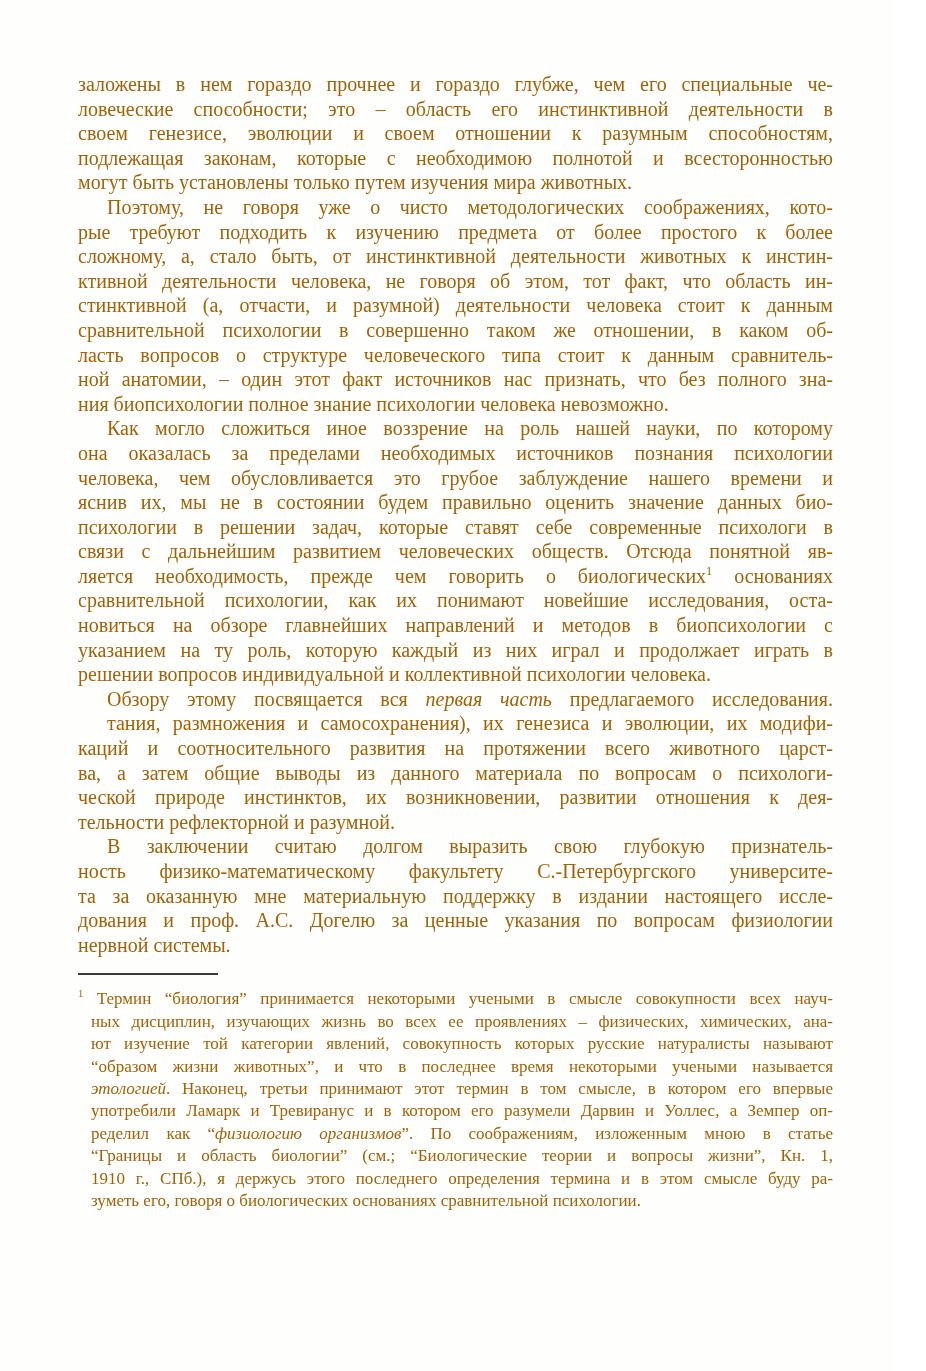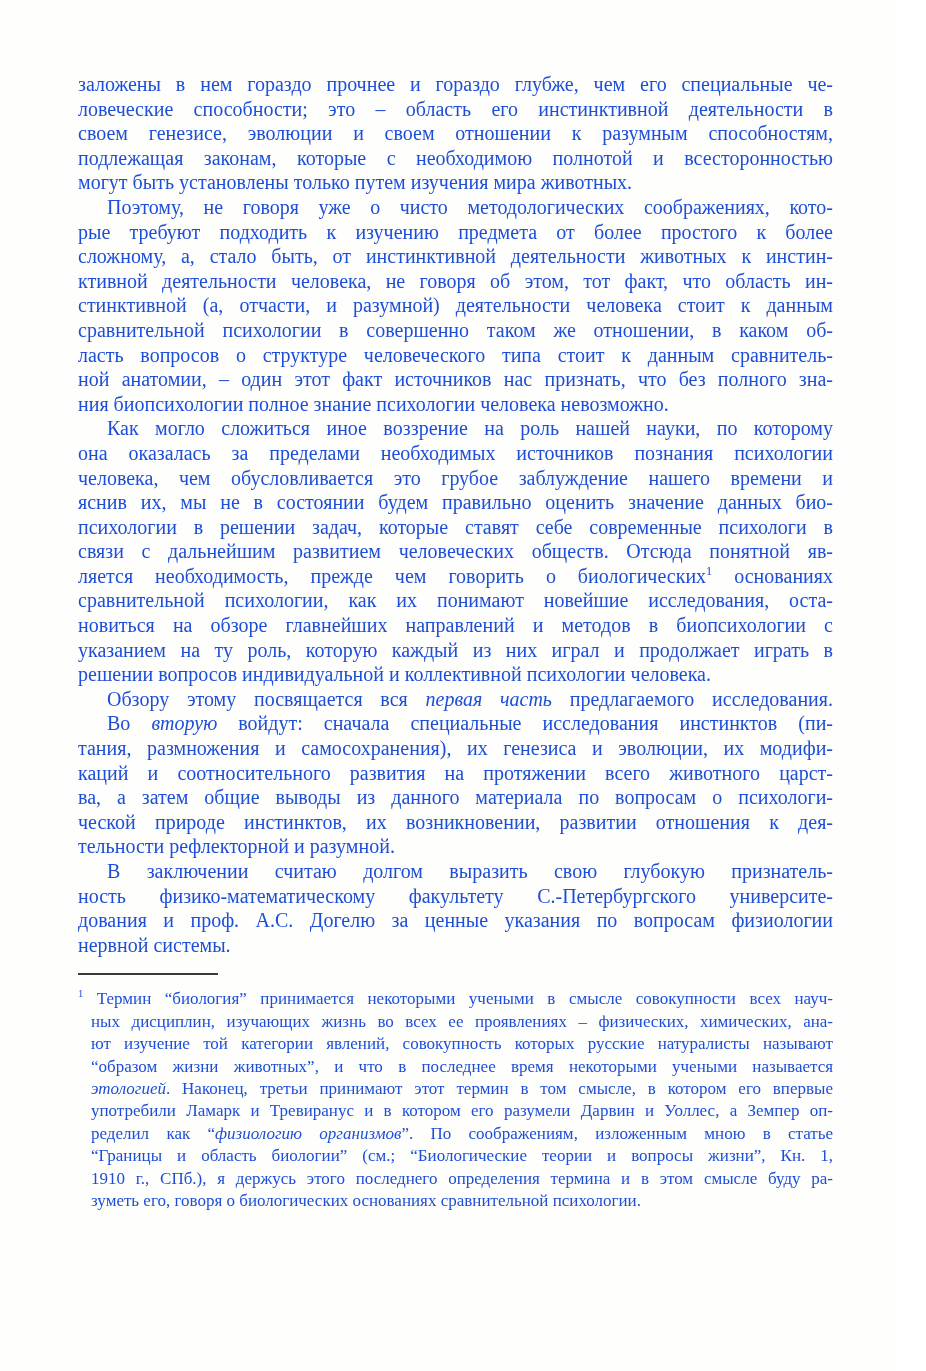--- a/index.html
+++ b/index.html
@@ -8,21 +8,21 @@
     background: #ffffff;
     font-family: "Liberation Serif", "DejaVu Serif", serif;
   }
   .page {
     position: relative;
     width: 894px;
     height: 1371px;
     background: #fefefd;
     box-sizing: border-box;
     padding: 72px 61px 0 78px;
-    color: #1d4ed8;
+    color: #a16207;
     overflow: hidden;
   }
   .body-text {
     font-size: 20px;
     line-height: 24.6px;
   }
   .para { margin: 0; }
   .line {
     text-align: justify;
     text-align-last: justify;
@@ -91,30 +91,30 @@
         <div class="line">ляется необходимость, прежде чем говорить о биологических<sup>1</sup> основаниях</div>
         <div class="line">сравнительной психологии, как их понимают новейшие исследования, оста-</div>
         <div class="line">новиться на обзоре главнейших направлений и методов в биопсихологии с</div>
         <div class="line">указанием на ту роль, которую каждый из них играл и продолжает играть в</div>
         <div class="line last">решении вопросов индивидуальной и коллективной психологии человека.</div>
       </div>
       <div class="para indent">
         <div class="line">Обзору этому посвящается вся <i>первая часть</i> предлагаемого исследования.</div>
       </div>
       <div class="para indent">
-        <div class="line">Во <i>вторую</i> войдут: сначала специальные исследования инстинктов (пи-</div>
         <div class="line">тания, размножения и самосохранения), их генезиса и эволюции, их модифи-</div>
         <div class="line">каций и соотносительного развития на протяжении всего животного царст-</div>
         <div class="line">ва, а затем общие выводы из данного материала по вопросам о психологи-</div>
         <div class="line">ческой природе инстинктов, их возникновении, развитии отношения к дея-</div>
         <div class="line last">тельности рефлекторной и разумной.</div>
       </div>
       <div class="para indent">
         <div class="line">В заключении считаю долгом выразить свою глубокую признатель-</div>
         <div class="line">ность физико-математическому факультету С.-Петербургского университе-</div>
+        <div class="line">та за оказанную мне материальную поддержку в издании настоящего иссле-</div>
         <div class="line">дования и проф. А.С. Догелю за ценные указания по вопросам физиологии</div>
         <div class="line last">нервной системы.</div>
       </div>
     </main>
   <hr class="footnote-rule">
   <section class="footnote" id="footnote">
       <div class="line"><sup>1</sup> Термин “биология” принимается некоторыми учеными в смысле совокупности всех науч-</div>
       <div class="line">ных дисциплин, изучающих жизнь во всех ее проявлениях – физических, химических, ана-</div>
       <div class="line">ют изучение той категории явлений, совокупность которых русские натуралисты называют</div>
       <div class="line">“образом жизни животных”, и что в последнее время некоторыми учеными называется</div>

